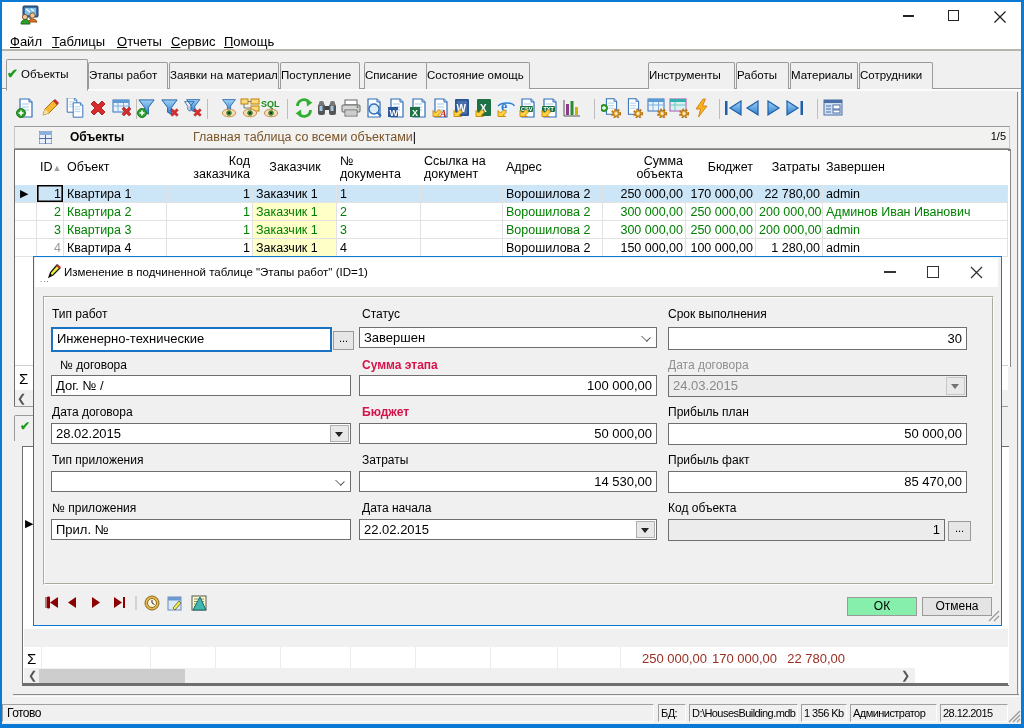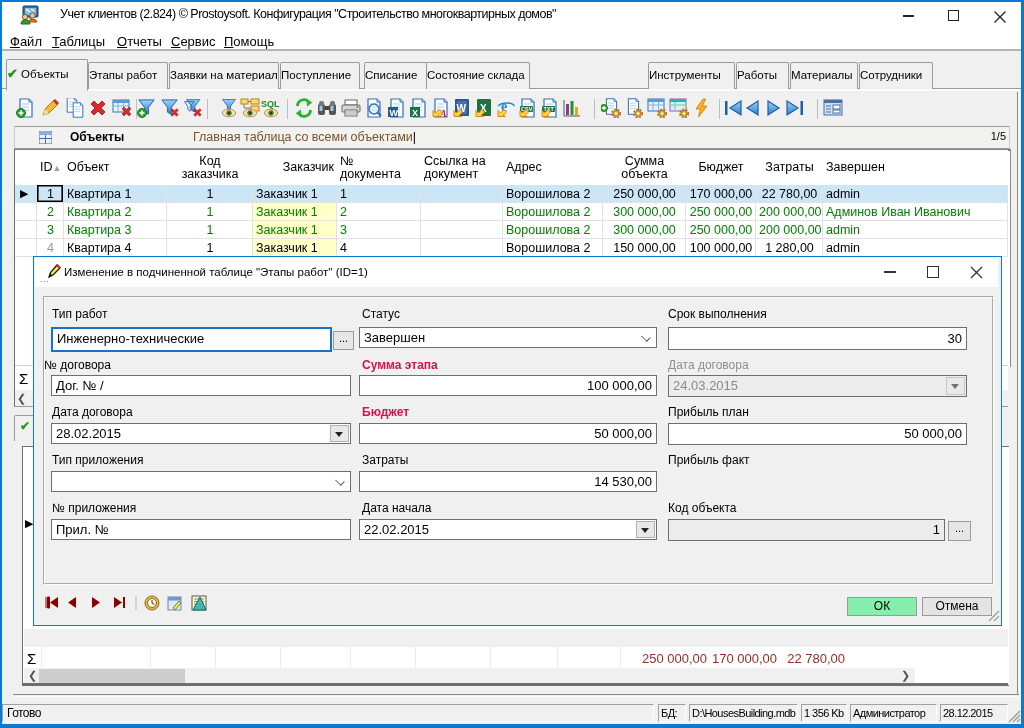--- a/index.html
+++ b/index.html
@@ -21,21 +21,20 @@
 <div class="abs" id="appicon" style="left:19px;top:5px;width:20px;height:20px"><svg width="20" height="20">
         <rect x="4" y="1" width="15" height="11" rx="1" fill="#3a6ea5" stroke="#1a3a60"></rect>
         <rect x="6" y="3" width="11" height="7" fill="#7ec0e8"></rect>
         <path d="M7 4 l4 3 M12 4 l3 2" stroke="#fff" stroke-width="1.2"></path>
         <rect x="10" y="12" width="3" height="2" fill="#888"></rect>
         <circle cx="6" cy="12" r="2.6" fill="#f0c8a0" stroke="#8a5a2a"></circle>
         <path d="M2 19 a4.5 4.5 0 0 1 9 0 Z" fill="#2ca02c" stroke="#1a6a1a"></path>
         <circle cx="13.5" cy="10.5" r="2.6" fill="#f0c8a0" stroke="#8a5a2a"></circle>
         <path d="M9.5 17 a4.5 4.5 0 0 1 8.5 0 Z" fill="#e07820" stroke="#9a4a10"></path>
       </svg></div>
-<div class="abs" style="left:60px;top:7px;font-size:12.5px;letter-spacing:-.5px;color:#000">Учет клиентов (2.824) © Prostoysoft. Конфигурация "Строительство многоквартирных домов"</div>
 
 <div class="abs" style="left:903px;top:15px;width:11px;height:1.5px;background:#222"></div>
 <div class="abs" style="left:948px;top:10px;width:9px;height:9px;border:1.3px solid #222"></div>
 <div class="abs" style="left:994px;top:9px;width:12px;height:12px">
 <svg width="12" height="12">
         <path d="M0.5 0.5 L11.5 11.5 M11.5 0.5 L0.5 11.5" stroke="#222" stroke-width="1.3"></path>
       </svg></div>
 
 <div class="abs" style="left:10px;top:34px;font-size:13px;color:#000"><u>Ф</u>айл</div>
 <div class="abs" style="left:52px;top:34px;font-size:13px;color:#000"><u>Т</u>аблицы</div>
@@ -46,21 +45,21 @@
 
 <style>
 .tab{position:absolute;top:62px;height:26px;background:#f0f0f0;border:1px solid #9a9a9a;border-bottom:none;border-radius:2px 2px 0 0;font-size:11.5px;color:#000;line-height:25px;white-space:nowrap}
 </style>
 <div class="abs" style="left:2px;top:88px;right:3px;height:2px;background:#fbfbfb;border-top:1px solid #9a9a9a"></div>
 <div class="tab" style="left:6px;top:59px;width:80px;height:30px;z-index:2;border-bottom:1px solid #f0f0f0;line-height:28px"><span style="color:#1d9b1d;font-weight:bold;font-size:13px">✔</span> Объекты</div>
 <div class="tab" style="left:88px;width:78px">Этапы работ</div>
 <div class="tab" style="left:169px;width:108px">Заявки на материал</div>
 <div class="tab" style="left:280px;width:78px">Поступление</div>
 <div class="tab" style="left:364px;width:62px">Списание</div>
-<div class="tab" style="left:426px;width:102px">Состояние склада</div>
+<div class="tab" style="left:426px;width:102px">Состояние омощь</div>
 <div class="tab" style="left:648px;width:85px">Инструменты</div>
 <div class="tab" style="left:736px;width:51px">Работы</div>
 <div class="tab" style="left:790px;width:66px">Материалы</div>
 <div class="tab" style="left:859px;width:72px">Сотрудники</div>
 
 <svg width="0" height="0" style="position:absolute">
 <defs>
 <linearGradient id="blu" x1="0" y1="0" x2="0" y2="1">
           <stop offset="0" stop-color="#9fd2f5"></stop>
           <stop offset="1" stop-color="#2f7fd0"></stop>
@@ -324,21 +323,21 @@
         <path d="M0 7.5 H13 M6.5 4 V13" stroke="#4d6fa8" stroke-width="1"></path>
       </svg></div>
 <div class="abs" style="left:70px;top:130px;font-size:12px;font-weight:bold;color:#000">Объекты</div>
 <div class="abs" style="left:193px;top:130px;font-size:12.5px;color:#7a5226">Главная таблица со всеми объектами<span style="color:#000">|</span></div>
 <div class="abs" style="left:975px;top:130px;width:31px;text-align:right;font-size:11px;color:#000">1/5</div>
 
 <style>
 #mt{position:absolute;left:14px;top:150px;width:994px;border-collapse:collapse;table-layout:fixed;font-size:12.5px;color:#000;background:#fff}
 #mt td,#mt th{border:1px solid #e2e2e2;padding:0 2px 0 3px;white-space:nowrap;overflow:hidden;height:17px;font-weight:normal}
 #mt th{border-color:#fff;background:#fff;line-height:13px}
-#mt .r{text-align:center}
+#mt .r{text-align:right}
 #mt tr.g td{color:#008000}
 #mt td.y{background:#ffffc8}
 #mt tr.sel td{background:#cde6f7}
 </style>
 <div class="abs" style="left:14px;top:149px;width:995px;height:216px;border:1px solid #888;border-top:2px solid #808080;border-bottom:none;background:#fff"></div>
 <table id="mt">
 <colgroup>
         <col style="width:22px">
         <col style="width:27px">
         <col style="width:103px">
@@ -351,21 +350,21 @@
         <col style="width:70px">
         <col style="width:67px">
         <col>
       </colgroup>
 <tbody>
         <tr style="height:34px">
           <th></th>
           <th style="text-align:left">ID<span style="color:#a0a0a0;font-size:9px">▲</span></th>
           <th style="text-align:left">Объект</th>
           <th class="r">Код<br>заказчика</th>
-          <th style="text-align:right">Заказчик</th>
+          <th style="text-align:center">Заказчик</th>
           <th style="text-align:left">№<br>документа</th>
           <th style="text-align:left">Ссылка на<br>документ</th>
           <th style="text-align:left">Адрес</th>
           <th class="r">Сумма<br>объекта</th>
           <th class="r">Бюджет</th>
           <th class="r">Затраты</th>
           <th style="text-align:left">Завершен</th>
         </tr>
 <tr class="sel">
           <td style="padding:0 0 0 5px;font-size:11px">▶</td>
@@ -501,21 +500,21 @@
 .di .r{position:absolute;right:4px;top:0}
 .ddc{position:absolute;width:17px;top:1px;bottom:1px;right:1px;background:#e8e8e8;border:1px solid #b0b0b0}
 .ddc:after{content:"";position:absolute;left:3.5px;top:6px;border:4px solid transparent;border-top:5px solid #222;border-bottom:none}
 </style>
 
 <div class="dl" style="left:52px;top:307px">Тип работ</div>
 <div class="di" style="left:51px;top:327px;width:277px;height:21px;border:2px solid #1a72c4">
       <span class="l">Инженерно-технические</span>
     </div>
 <div class="abs" style="left:333px;top:331px;width:19px;height:17px;background:#e6e6e6;border:1px solid #9a9a9a;z-index:12;font-size:11px;text-align:center;line-height:13px">...</div>
-<div class="dl" style="left:44px;top:358px">№ договора</div>
+<div class="dl" style="left:60px;top:358px">№ договора</div>
 <div class="di" style="left:51px;top:375px;width:298px">
       <span class="l">Дог. № /</span>
     </div>
 <div class="dl" style="left:52px;top:405px">Дата договора</div>
 <div class="di" style="left:51px;top:423px;width:298px">
       <span class="l">28.02.2015</span>
       <span class="ddc"></span>
     </div>
 <div class="dl" style="left:52px;top:453px">Тип приложения</div>
 <div class="di" style="left:51px;top:471px;width:298px">
@@ -556,20 +555,23 @@
 <div class="dl" style="left:668px;top:358px;color:#8f8f8f">Дата договора</div>
 <div class="di" style="left:668px;top:375px;width:297px;height:20px;background:#ececec;color:#8a8a8a">
       <span class="l">24.03.2015</span>
       <span class="ddc" style="opacity:.6"></span>
     </div>
 <div class="dl" style="left:668px;top:405px">Прибыль план</div>
 <div class="di" style="left:668px;top:423px;width:297px;height:20px">
       <span class="r">50 000,00</span>
     </div>
 <div class="dl" style="left:668px;top:453px">Прибыль факт</div>
+<div class="di" style="left:668px;top:471px;width:297px;height:20px">
+      <span class="r">85 470,00</span>
+    </div>
 <div class="dl" style="left:668px;top:501px">Код объекта</div>
 <div class="di" style="left:668px;top:519px;width:275px;height:20px;background:#ececec">
       <span class="r">1</span>
     </div>
 <div class="abs" style="left:948px;top:521px;width:21px;height:18px;background:#e6e6e6;border:1px solid #9a9a9a;z-index:12;font-size:11px;text-align:center;line-height:12px">...</div>
 
 <div class="abs" style="left:44px;top:595px;z-index:12"><svg width="170" height="16">
 <g fill="#8b0000">
           <path d="M2 2 V13 M3.5 2 H5.5 V13 H3.5 Z" stroke="#8b0000"></path>
           <path d="M14 2 L6 7.5 L14 13 Z"></path>

